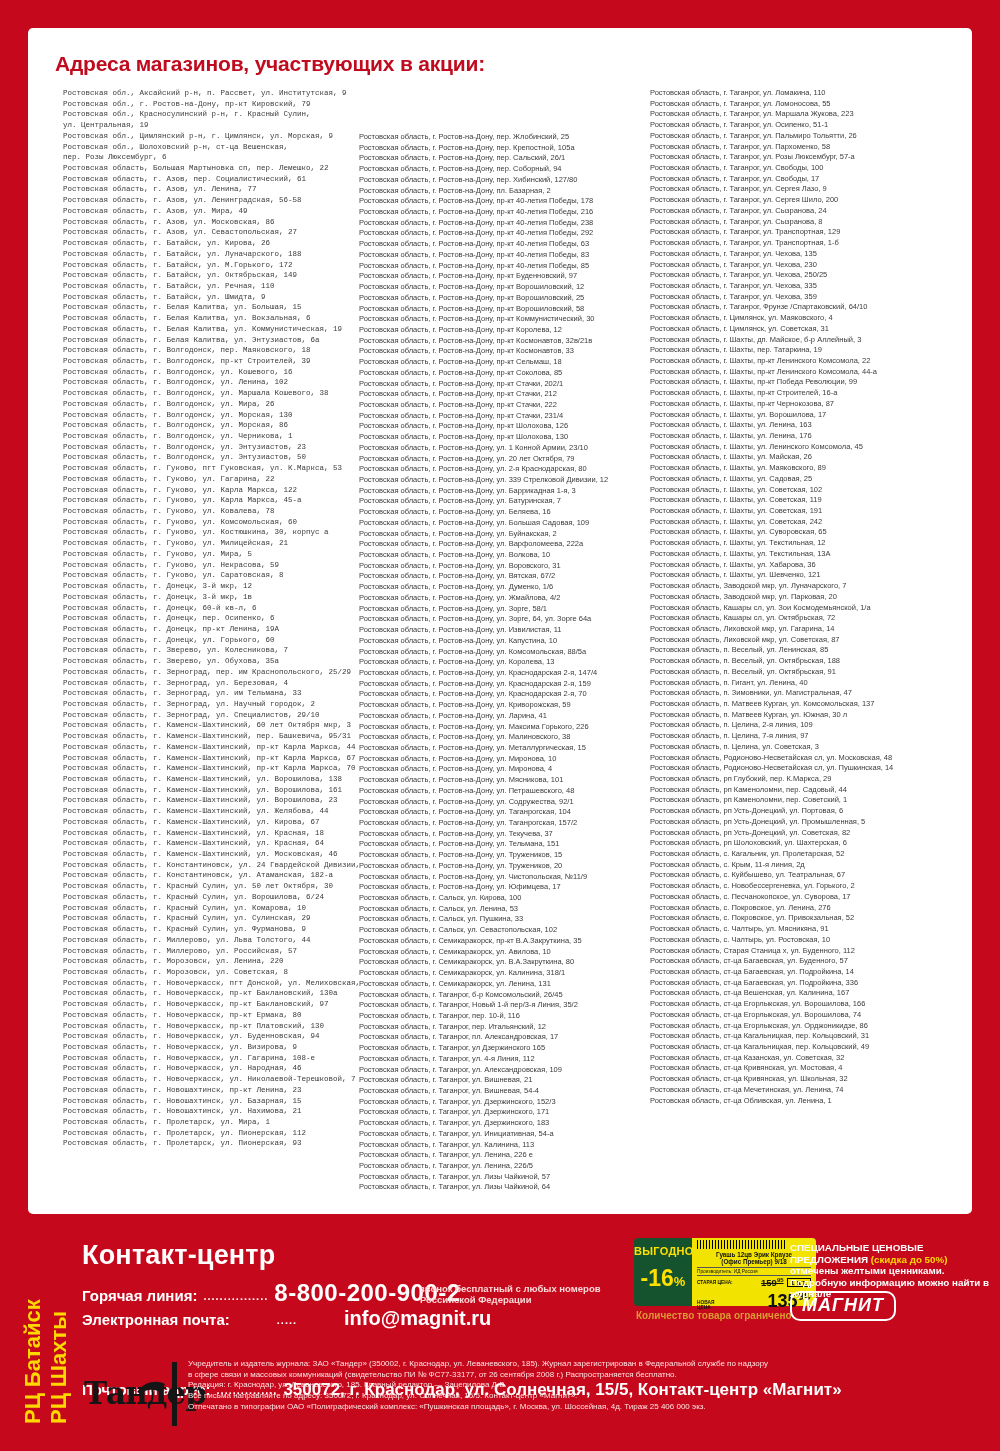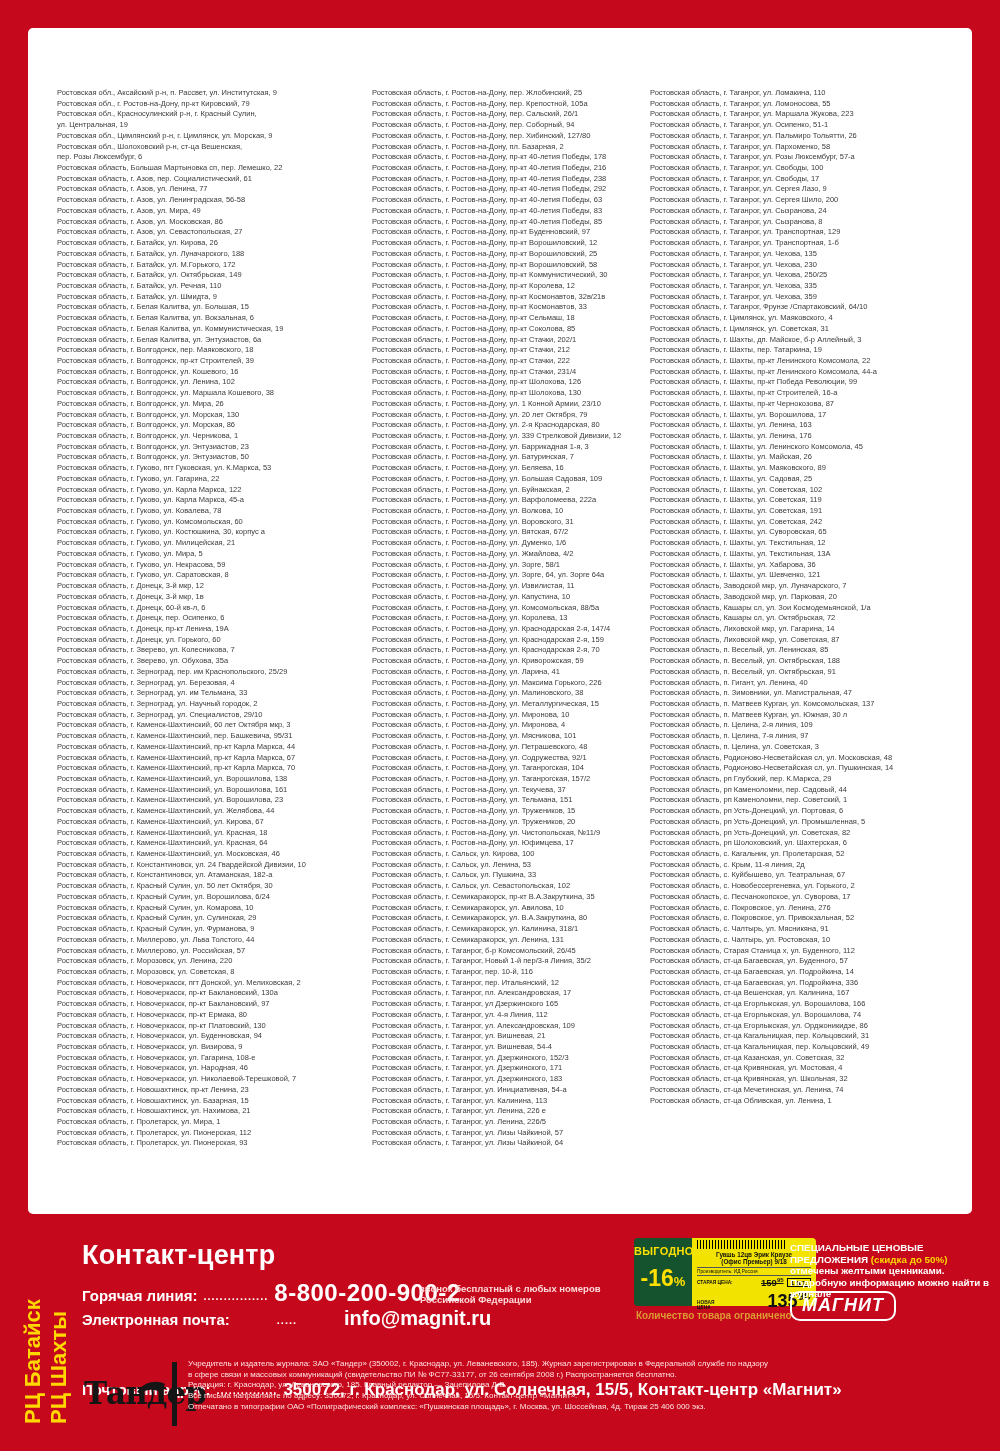--- a/index.html
+++ b/index.html
@@ -17,22 +17,22 @@
   .title{
     position:absolute;left:27px;top:24px;margin:0;
     font-size:21px;font-weight:bold;letter-spacing:-0.2px;
     color:#c00a1d;
   }
   .col{
     position:absolute;top:60px;width:298px;
     font-size:7.5px;line-height:10.72px;color:#3b3b3b;
     white-space:nowrap;overflow:hidden;
   }
-  .col1{left:29px;}
-  .col2{left:344px;}
+  .col1{left:35px;font-family:Liberation Mono, monospace;}
+  .col2{left:331px;margin-top:44px;}
   .col3{left:622px;}
   .addr-line{height:10.72px;}
 
   
   .dc-label{
     position:absolute;transform:rotate(-90deg);transform-origin:0 0;
     color:#ffd800;font-weight:bold;font-size:22px;white-space:nowrap;
     letter-spacing:0px;
   }
   .dc1{left:20px;top:1424px;}
@@ -110,20 +110,21 @@
   .pub-divider{position:absolute;left:172px;top:1362px;width:5px;height:64px;background:#151515;}
   .fineprint{
     position:absolute;left:188px;top:1359px;width:800px;
     color:#ffe3e3;font-size:8px;line-height:9.4px;
   }
 </style>
 </head>
 <body>
 
 <div class="panel">
+  <h1 class="title">Адреса магазинов, участвующих в акции:</h1>
   <div class="col col1">
       <div class="addr-line">Ростовская обл., Аксайский р-н, п. Рассвет, ул. Институтская, 9</div>
       <div class="addr-line">Ростовская обл., г. Ростов-на-Дону, пр-кт Кировский, 79</div>
       <div class="addr-line">Ростовская обл., Красносулинский р-н, г. Красный Сулин,</div>
       <div class="addr-line">ул. Центральная, 19</div>
       <div class="addr-line">Ростовская обл., Цимлянский р-н, г. Цимлянск, ул. Морская, 9</div>
       <div class="addr-line">Ростовская обл., Шолоховский р-н, ст-ца Вешенская,</div>
       <div class="addr-line">пер. Розы Люксембург, 6</div>
       <div class="addr-line">Ростовская область, Большая Мартыновка сп, пер. Лемешко, 22</div>
       <div class="addr-line">Ростовская область, г. Азов, пер. Социалистический, 61</div>

